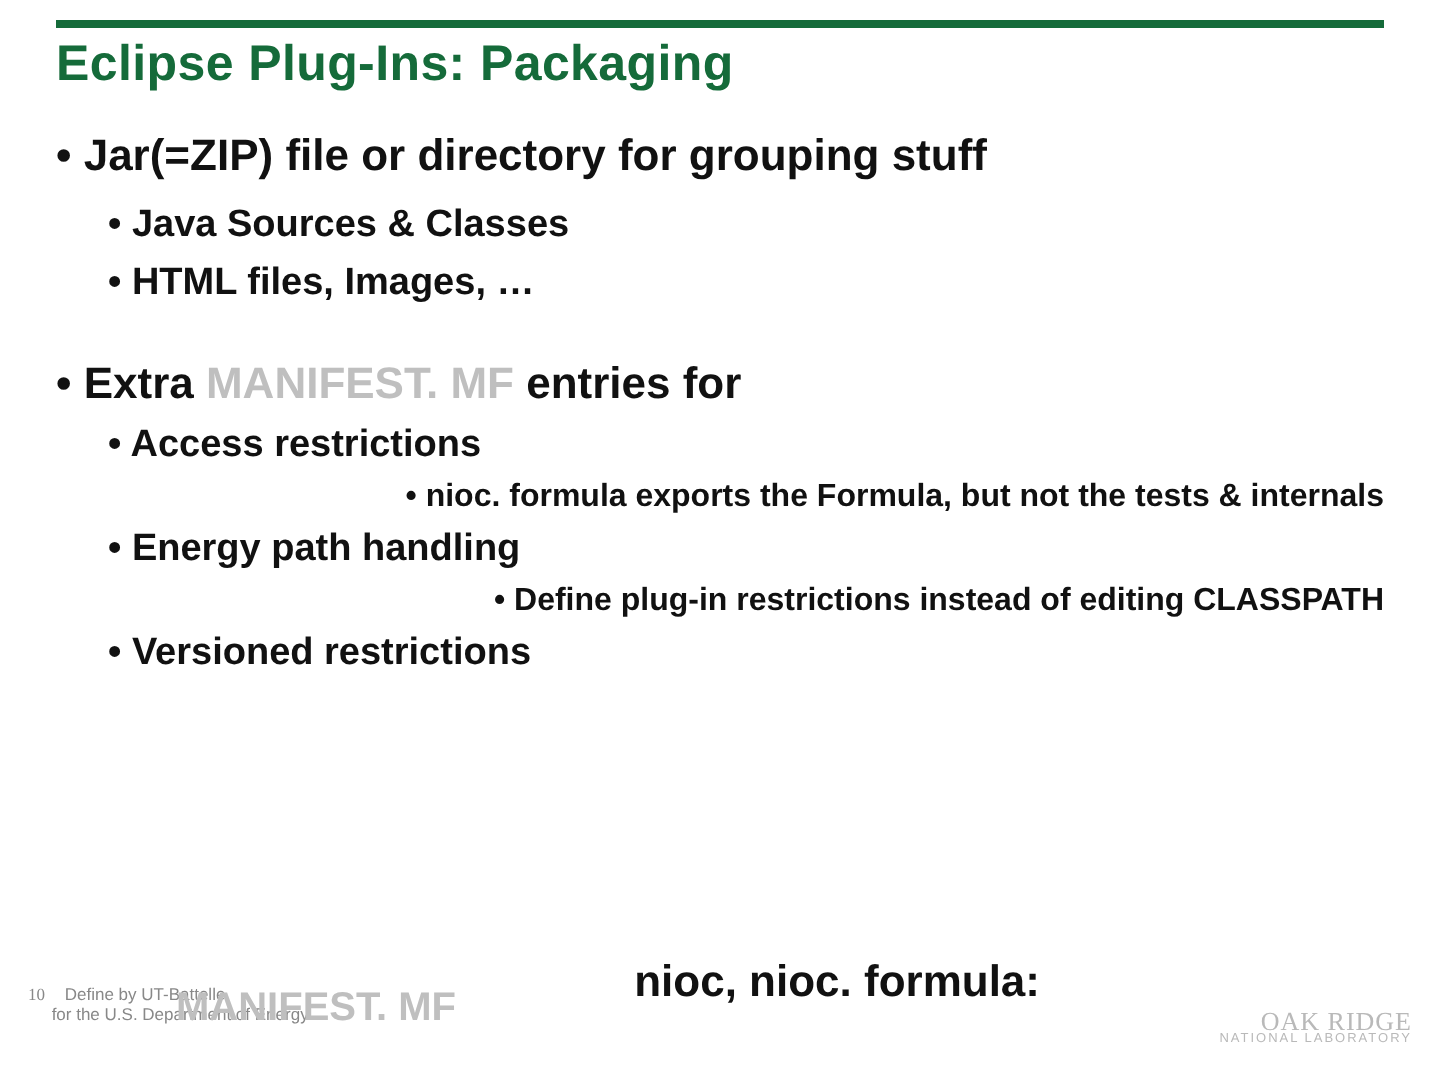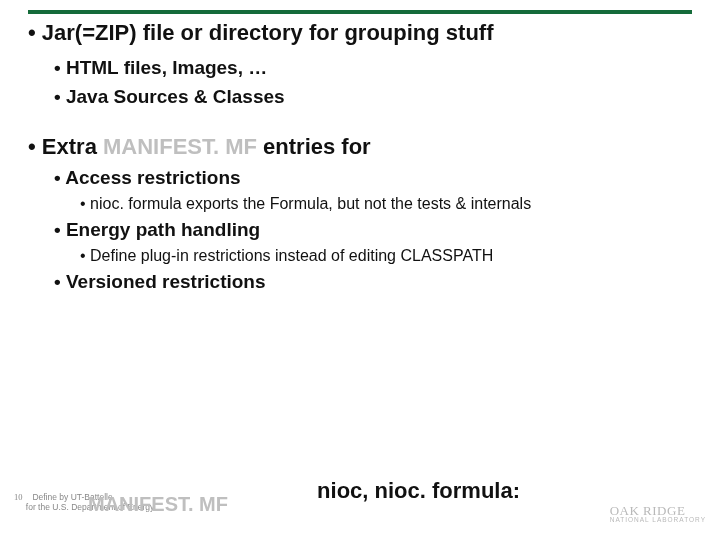--- a/index.html
+++ b/index.html
@@ -5,42 +5,43 @@
   * { box-sizing: border-box; margin: 0; padding: 0; }
   html, body { width: 720px; height: 540px; background: #fff; font-family: Verdana, Geneva, sans-serif; }
   .slide { position: relative; width: 720px; height: 540px; padding: 10px 28px 0 28px; }
   .title-line { height: 4px; background: #156b3a; margin-bottom: 4px; }
   .title { font-family: "Arial Black", Arial, sans-serif; font-weight: 900; font-size: 25px; color: #156b3a; letter-spacing: 0.2px; margin-bottom: 18px; }
   ul { list-style: none; }
   li::before { content: "• "; }
   .lvl1 { font-size: 22px; font-weight: 700; color: #111; margin-top: 6px; line-height: 1.22; }
   .lvl1 .faded { color: #bfbfbf; }
   .lvl2 { font-size: 19px; font-weight: 700; color: #111; margin-left: 26px; margin-top: 6px; line-height: 1.2; }
-  .lvl3 { font-size: 16px; font-weight: 400; color: #111; margin-left: 52px; margin-top: 4px; line-height: 1.2; }
+  .lvl3 { font-size: 16px; font-weight: 700; color: #111; margin-left: 52px; margin-top: 4px; line-height: 1.2; text-align: right; }
   .block2 { margin-top: 10px; }
   .block3 { margin-top: 26px; }
   .footer { position: absolute; left: 14px; bottom: 28px; font-size: 8.5px; color: #888; line-height: 1.2; }
   .footer .num { display: inline-block; width: 16px; color: #888; font-family: Liberation Serif, serif; }
   .mf-overlay { position: absolute; left: 88px; bottom: 24px; font-family: "Arial Black", Arial, sans-serif; font-weight: 900; font-size: 20px; color: #bfbfbf; }
   .nioc { position: absolute; right: 200px; bottom: 36px; font-size: 22px; font-weight: 700; color: #111; }
-  .logo { position: absolute; right: 14px; bottom: 16px; font-size: 9px; color: #b9b9b9; line-height: 1.05; }
+  .logo { position: absolute; right: 14px; bottom: 16px; font-size: 9px; color: #b9b9b9; text-align: right; line-height: 1.05; }
   .logo .brand { font-family: Georgia, serif; font-size: 13px; letter-spacing: 0.5px; }
   .logo .lab { font-size: 6.5px; letter-spacing: 1px; }
 </style>
 </head>
 <body>
 
 <div class="slide">
   <div class="title-line"></div>
+  <h1 class="title">Eclipse Plug-Ins: Packaging</h1>
 
   <ul>
     <li class="lvl1">Jar(=ZIP) file or directory for grouping stuff</li>
     <ul class="block2">
+      <li class="lvl2">Java Sources &amp; Classes</li>
       <li class="lvl2">HTML files, Images, …</li>
-      <li class="lvl2">Java Sources &amp; Classes</li>
     </ul>
 
     <li class="lvl1 block3"><span>Extra </span><span class="faded">MANIFEST. MF</span><span> entries for</span></li>
     <ul>
       <li class="lvl2">Access restrictions</li>
       <ul>
         <li class="lvl3">nioc. formula exports the Formula, but not the tests &amp; internals</li>
       </ul>
       <li class="lvl2">Energy path handling</li>
       <ul>

